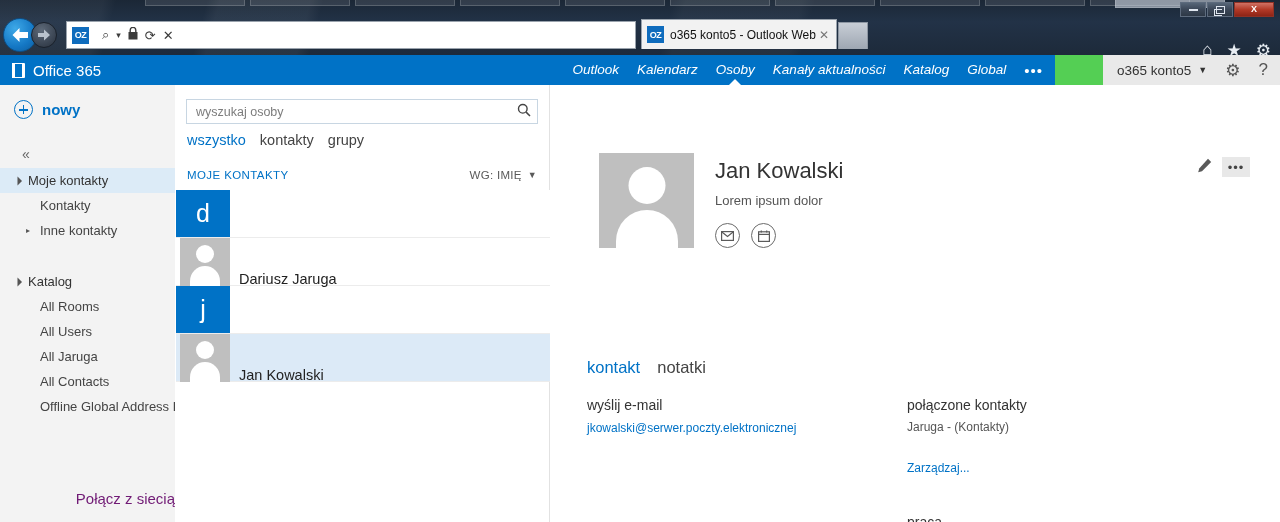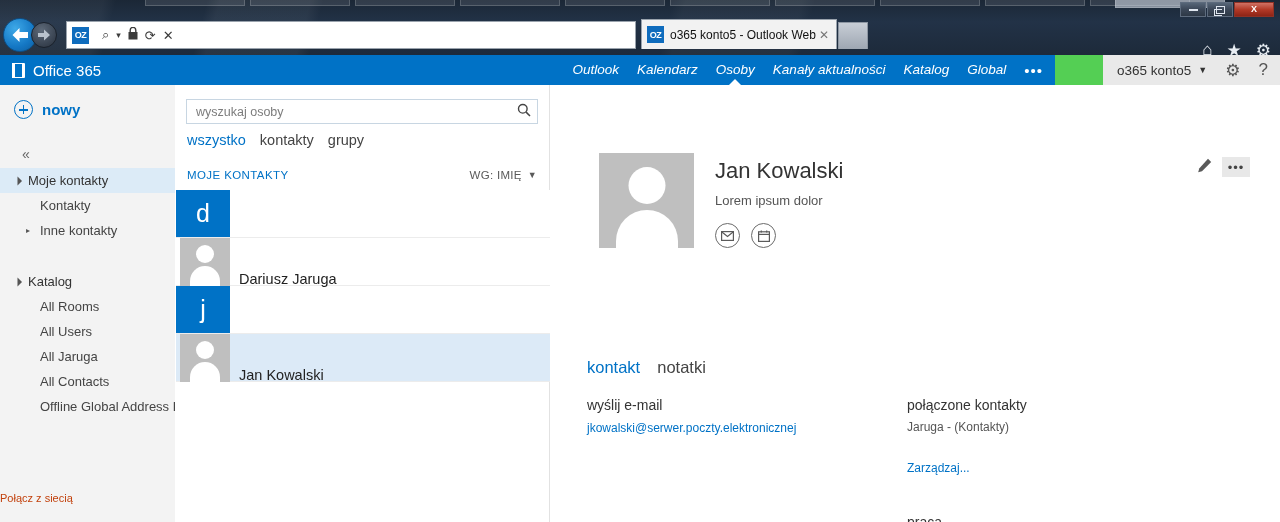--- a/index.html
+++ b/index.html
@@ -146,22 +146,22 @@
     font-size: 13px; color: #333; padding: 5px 0 5px 14px; display: flex; align-items: center;
   }
   .nav-root.selected { background: #dcebf7; }
   .tri { font-size: 8px; color: #555; margin-right: 6px; width: 8px; display: inline-block; }
   .tri.down:before { content: "\25E2"; display:inline-block; transform: rotate(-45deg) scale(1.05); }
   .tri.right:before { content: "\25B8"; }
   .nav-child {
     font-size: 13px; color: #444; padding: 5px 0 5px 40px; white-space: nowrap; overflow: hidden;
   }
   #social-link {
-    position: absolute; left: 0; bottom: 14px; width: 175px; text-align: left;
-    color: #c2410c; font-size: 11px; line-height: 19px;
+    position: absolute; left: 0; bottom: 14px; width: 175px; text-align: right;
+    color: #701a75; font-size: 15px; line-height: 19px;
   }
 
   
   #listpane {
     position: absolute; left: 175px; top: 0; width: 375px; height: 437px;
     background: #fff; border-right: 1px solid #e2e2e2;
   }
   #search-wrap {
     position: absolute; left: 11px; top: 14px; width: 352px; height: 25px;
     border: 1px solid #c8d6e2; background: #fff; display: flex; align-items: center;

